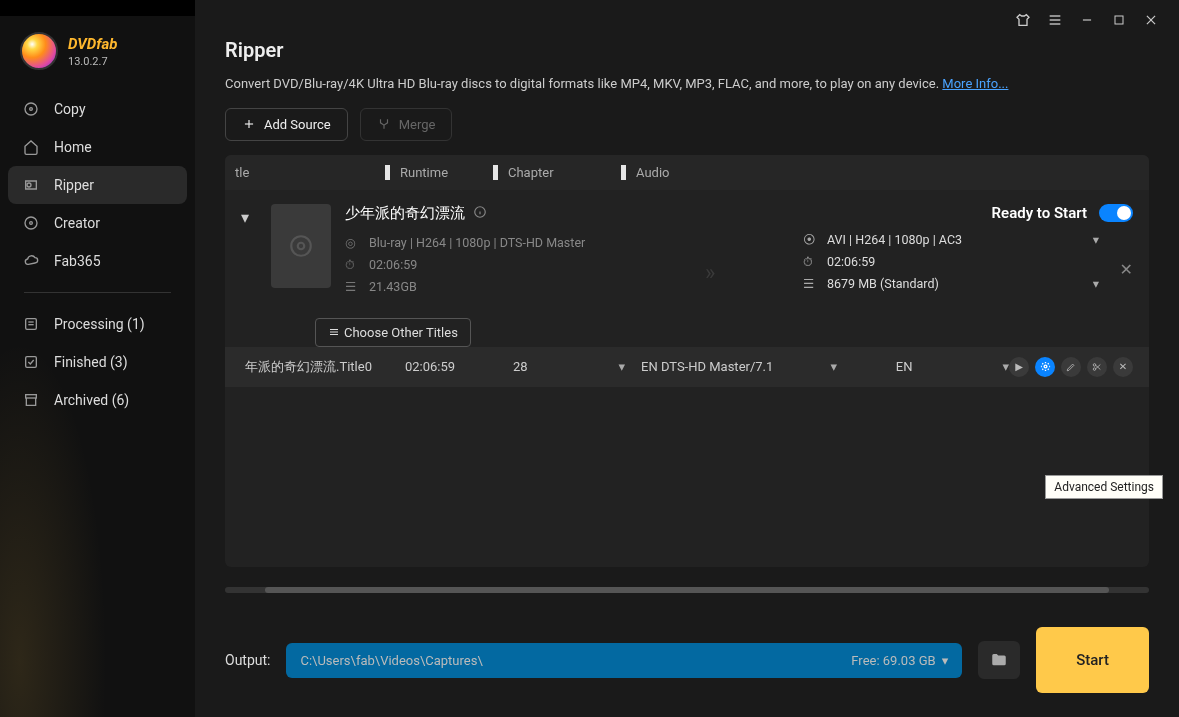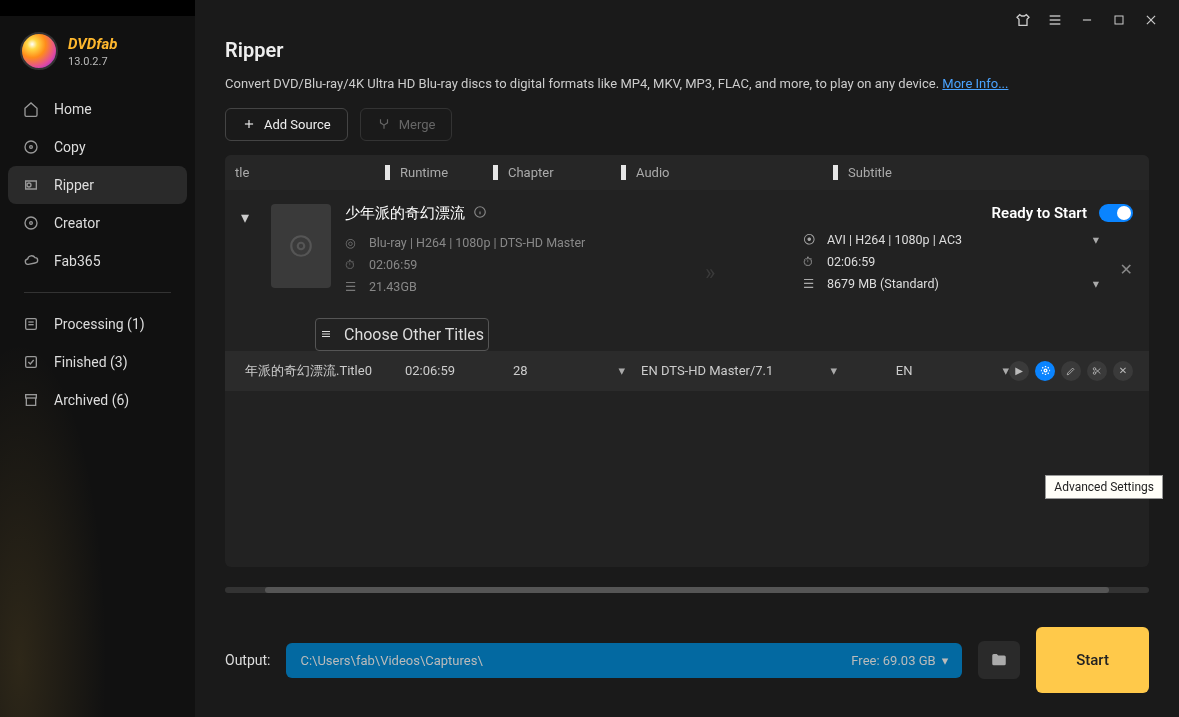--- a/index.html
+++ b/index.html
@@ -60,21 +60,21 @@
 .toggle { width: 34px; height: 18px; background: #0a84ff; border-radius: 9px; position: relative; cursor: pointer; }
 .toggle::after { content: ""; position: absolute; right: 2px; top: 2px; width: 14px; height: 14px; background: #fff; border-radius: 50%; }
 .out-meta { display: grid; gap: 7px; }
 .out-row { display: flex; align-items: center; gap: 10px; font-size: 12.5px; color: #ddd; }
 .out-row .mi { width: 14px; height: 14px; color: #aaa; }
 .out-row .dd { margin-left: auto; color: #aaa; padding-right: 34px; cursor: pointer; }
 .close-x { position: absolute; right: 0; top: 56px; color: #888; cursor: pointer; font-size: 16px; }
 
 .arrow-mid { position: absolute; left: 480px; top: 70px; color: #3a3a3a; font-size: 22px; }
 .choose-other { margin: 10px 0 0 90px; }
-.choose-btn { border: 1px solid #555; background: transparent; color: #ddd; padding: 6px 4px; border-radius: 4px; font-size: 16px; display: inline-flex; align-items: center; gap: 12px; cursor: pointer; }
+.choose-btn { border: 1px solid #555; background: transparent; color: #ddd; padding: 6px 12px; border-radius: 4px; font-size: 13px; display: inline-flex; align-items: center; gap: 4px; cursor: pointer; }
 
 .row2 { background: #2b2b2b; padding: 10px 12px; display: flex; align-items: center; font-size: 13px; color: #ccc; }
 .row2 > div { padding: 0 8px; }
 .row2 .r-title { width: 160px; overflow: hidden; white-space: nowrap; }
 .row2 .r-runtime { width: 108px; }
 .row2 .r-chapter { width: 128px; display: flex; align-items: center; justify-content: space-between; }
 .row2 .r-audio { width: 212px; display: flex; align-items: center; justify-content: space-between; gap: 6px; }
 .row2 .r-subtitle { flex: 1; display: flex; align-items: center; justify-content: flex-end; padding-right: 4px; }
 .row2 .icons { display: flex; gap: 6px; align-items: center; }
 .circ-btn { width: 20px; height: 20px; border-radius: 50%; background: #3a3a3a; display: flex; align-items: center; justify-content: center; color: #bbb; cursor: pointer; font-size: 10px; }
@@ -132,33 +132,33 @@
     <div class="logo-disc"></div>
     <div class="logo-text">
       <div class="name">DVDfab</div>
       <div class="ver">13.0.2.7</div>
     </div>
   </div>
   <div class="nav">
     <div class="nav-item">
         <span class="ic">
           <svg width="16" height="16" viewBox="0 0 24 24" fill="none" stroke="currentColor" stroke-width="2">
-            <path d="M3 11l9-8 9 8v10a2 2 0 01-2 2H5a2 2 0 01-2-2z"></path>
-          </svg>
-        </span>
-        <span>Home</span>
-      </div>
-    <div class="nav-item">
-        <span class="ic">
-          <svg width="16" height="16" viewBox="0 0 24 24" fill="none" stroke="currentColor" stroke-width="2">
             <circle cx="12" cy="12" r="9"></circle>
             <circle cx="12" cy="12" r="2"></circle>
           </svg>
         </span>
         <span>Copy</span>
+      </div>
+    <div class="nav-item">
+        <span class="ic">
+          <svg width="16" height="16" viewBox="0 0 24 24" fill="none" stroke="currentColor" stroke-width="2">
+            <path d="M3 11l9-8 9 8v10a2 2 0 01-2 2H5a2 2 0 01-2-2z"></path>
+          </svg>
+        </span>
+        <span>Home</span>
       </div>
     <div class="nav-item active">
         <span class="ic">
           <svg width="16" height="16" viewBox="0 0 24 24" fill="none" stroke="currentColor" stroke-width="2">
             <path d="M4 6h16v12H4z"></path>
             <circle cx="9" cy="12" r="3"></circle>
           </svg>
         </span>
         <span>Ripper</span>
       </div>
@@ -233,21 +233,20 @@
         <span>Merge</span>
       </button>
   </div>
 
   <div class="table-wrap">
     <div class="thead">
       <div class="col-title">tle</div>
       <div class="col-runtime">Runtime</div>
       <div class="col-chapter">Chapter</div>
       <div class="col-audio">Audio</div>
-      <div class="col-subtitle">Subtitle</div>
     </div>
 
     <div class="card">
       <div class="card-chevron">▾</div>
       <div class="poster">
           <svg width="26" height="26" viewBox="0 0 24 24" fill="none" stroke="#555" stroke-width="2">
             <circle cx="12" cy="12" r="9"></circle>
             <circle cx="12" cy="12" r="3"></circle>
           </svg>
         </div>

